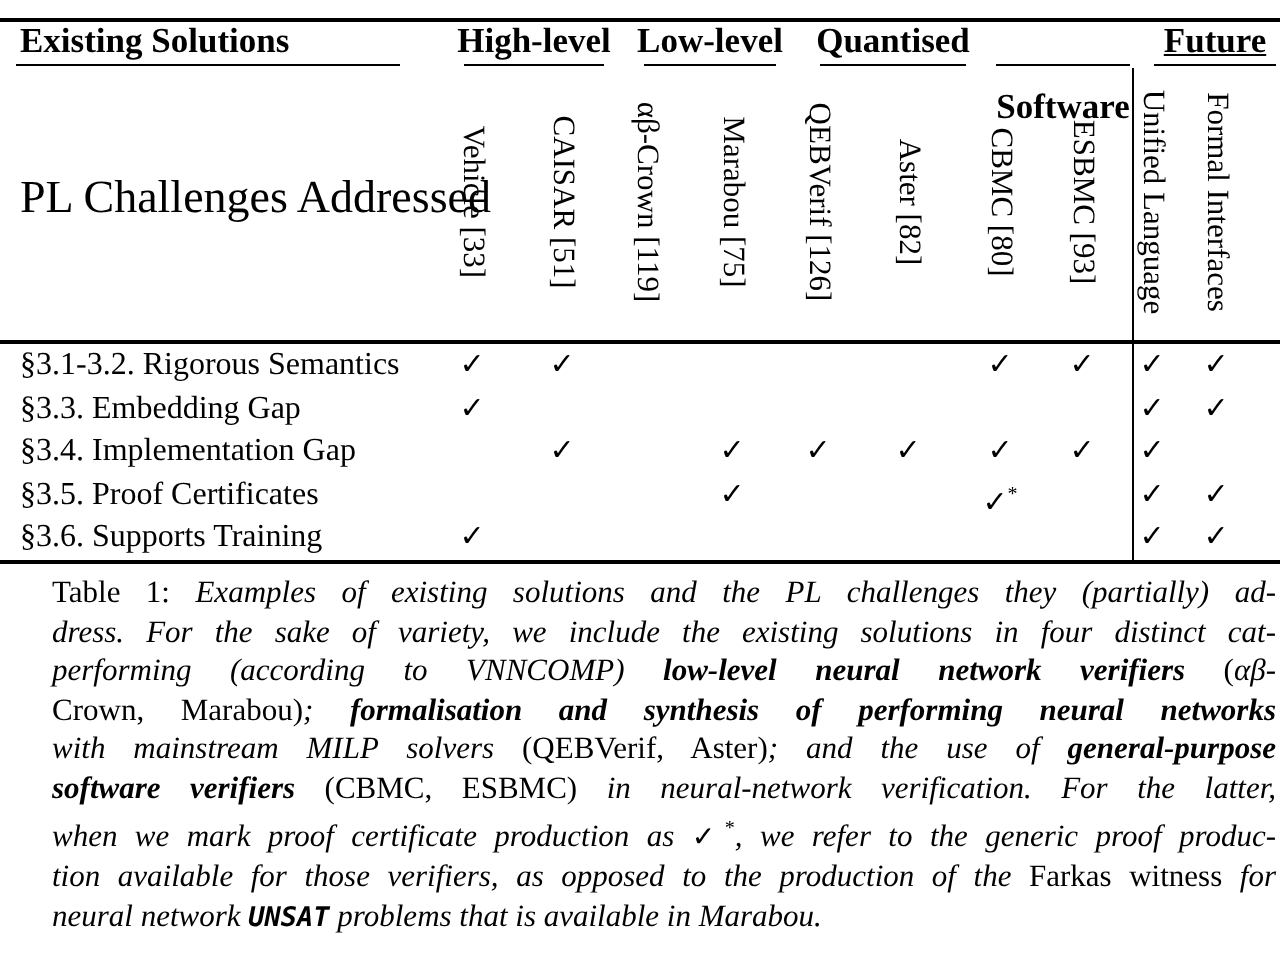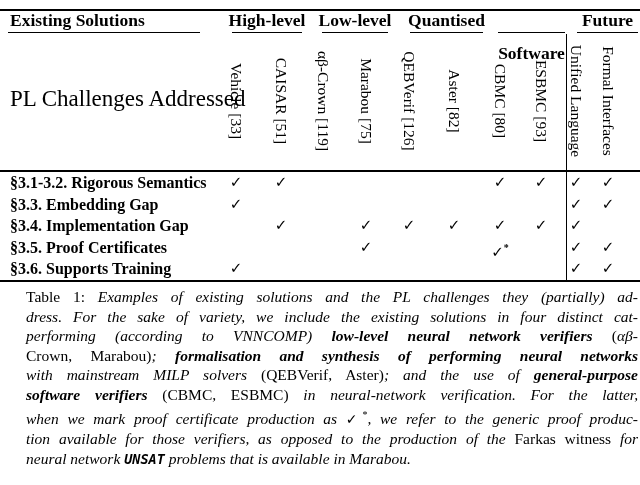--- a/index.html
+++ b/index.html
@@ -14,21 +14,21 @@
   .rule.bottom{top:280px;height:2px;}
   .cmid{position:absolute;top:32px;height:1px;background:#000;}
   .hdr-left{position:absolute;left:10px;top:10px;font-size:17.5px;font-weight:bold;white-space:nowrap;}
   .grp{position:absolute;top:10px;font-size:17.5px;font-weight:bold;white-space:nowrap;transform:translateX(-50%);}
   .colhead{
     position:absolute;writing-mode:vertical-rl;text-orientation:mixed;
     font-size:15.5px;white-space:nowrap;transform:translate(-50%,-50%);
   }
   .subhdr{position:absolute;left:10px;top:86px;font-size:23px;white-space:nowrap;}
   .vrule{position:absolute;top:34px;height:246px;width:1px;background:#000;}
-  .brow{position:absolute;left:0;width:640px;height:21.6px;line-height:21.6px;font-weight:bold;}
+  .brow{position:absolute;left:0;width:640px;height:21.6px;line-height:21.6px;}
   .brow .rlabel{position:absolute;left:10px;font-size:16px;white-space:nowrap;}
   .chk{
     position:absolute;transform:translateX(-50%);font-size:15px;
     font-family:"DejaVu Sans",sans-serif;white-space:nowrap;
   }
   .chk sup{font-size:10px;font-family:"Liberation Serif",serif;}
   .caption{position:absolute;left:2px;top:287px;width:636px;font-size:15.5px;line-height:19.6px;font-style:italic;}
   .cap-line{text-align:justify;text-align-last:justify;margin-left:24px;}
   .cap-line.last{text-align-last:left;}
   .seg-it{font-style:italic;}
@@ -43,21 +43,21 @@
 
 <div class="page">
   <div class="rule top"></div>
 
   <div class="hdr-left">Existing Solutions</div>
   <div id="groups">
       <div class="grp" style="left: 267px;">High-level</div>
       <div class="grp" style="left: 355px;">Low-level</div>
       <div class="grp" style="left: 446.5px;">Quantised</div>
       <div class="grp" style="left: 531.5px; margin-top: 33px;">Software</div>
-      <div class="grp" style="left: 607.5px;">Future</div>
+      <div class="grp" style="left: 607.5px; text-decoration: underline;">Future</div>
     </div>
   <div id="cmidrules">
       <div class="cmid" style="left: 8px; width: 192px;"></div>
       <div class="cmid" style="left: 232px; width: 70px;"></div>
       <div class="cmid" style="left: 322px; width: 66px;"></div>
       <div class="cmid" style="left: 410px; width: 73px;"></div>
       <div class="cmid" style="left: 498px; width: 67px;"></div>
       <div class="cmid" style="left: 577px; width: 61px;"></div>
     </div>
 

